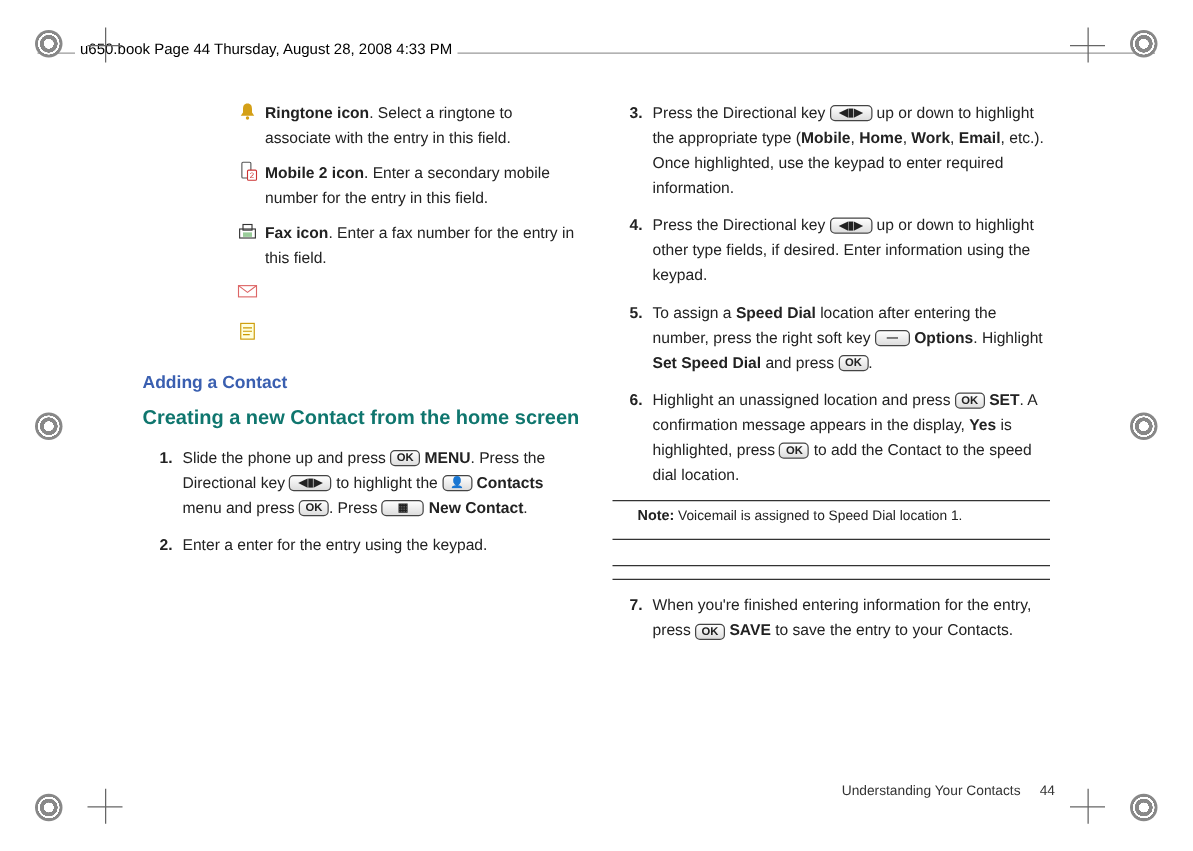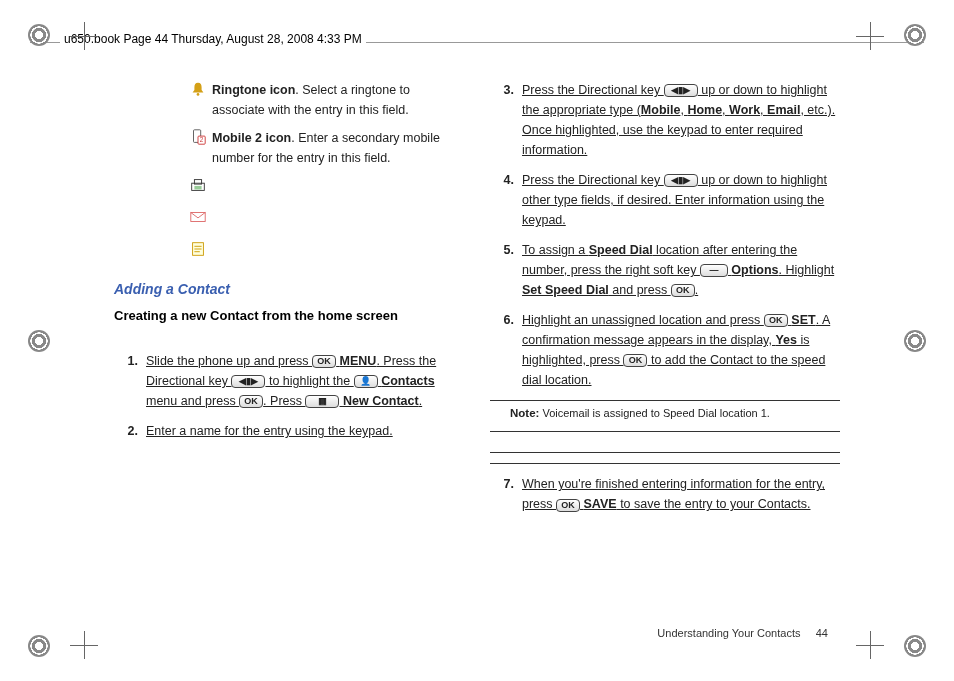--- a/index.html
+++ b/index.html
@@ -17,34 +17,34 @@
   radial-gradient(circle,#fff 25%,#888 26%,#888 45%,#fff 46%,#fff 55%,#888 56%); }
 .gear.tl{top:24px;left:28px;} .gear.tr{top:24px;right:28px;}
 .gear.ml{top:330px;left:28px;} .gear.mr{top:330px;right:28px;}
 .gear.bl{bottom:24px;left:28px;} .gear.br{bottom:24px;right:28px;}
 .content { position:absolute; top:80px; left:114px; right:114px; bottom:60px; display:flex; gap:26px; }
 .col { flex:1; font-size:12.5px; line-height:1.6; color:#222; }
 .icon-row { display:flex; margin-bottom:8px; }
 .ic { width:28px; flex-shrink:0; text-align:center; }
 .ic svg { width:18px; height:18px; }
 .ic-desc { flex:1; }
-.h2 { color:#3a5fb0; font-family:Arial; font-weight:bold; font-size:14px; margin:14px 0 6px;font-style:italic; }
+.h2 { color:#3a5fb0; font-family:Arial; font-weight:bold; font-size:14px; margin:14px 0 6px; }
 .h3 { color:#3a5fb0; font-style:italic; font-weight:bold; font-size:13px; margin:10px 0 4px; }
-.h4 { color:#000000; font-weight:bold; font-size:13px; margin:4px 0 24px; }
+.h4 { color:#0f766e; font-weight:bold; font-size:16px; margin:4px 0 8px; }
 .indent { margin-left:12px; }
 .step { display:flex; margin-bottom:10px; }
 .step-num { width:24px; flex-shrink:0; font-weight:bold; text-align:right; padding-right:8px; }
-.step-txt { flex:1;text-decoration:underline; }
+.step-txt { flex:1; }
 .key { display:inline-block; vertical-align:middle; border:1px solid #444; border-radius:4px; background:linear-gradient(#fff,#ddd); font-size:9px; font-weight:bold; padding:1px 3px; line-height:1; min-width:16px; text-align:center; }
 .key.wide { min-width:26px; }
 .key.dash { min-width:20px; }
 .note-rule { border-top:1px solid #333; margin:10px 0 4px; }
 .note { font-size:11px; line-height:1.4; margin-bottom:8px;padding-left:20px; }
 .note b { font-weight:bold; font-size:11.5px; }
-.footer { position:absolute; bottom:42px; right:126px; font-size:11px; color:#333; }
+.footer { position:absolute; bottom:42px; right:110px; font-size:11px; color:#333; }
 .b { font-weight:bold; }
 </style>
 </head>
 <body>
 
 <div class="page">
   <div class="header-line"></div>
   <div class="header-text">u650.book  Page 44  Thursday, August 28, 2008  4:33 PM</div>
   <span class="crop-tl"></span>
   <span class="crop-tr"></span>
@@ -74,20 +74,21 @@
                 <text x="14" y="16" font-size="7" text-anchor="middle" fill="#c33">2</text>
               </svg></div>
           <div class="ic-desc"><span class="b">Mobile 2 icon</span><span>. Enter a secondary mobile number for the entry in this field.</span></div>
         </div>
         <div class="icon-row">
           <div class="ic"><svg viewBox="0 0 20 20">
                 <rect x="3" y="8" width="14" height="8" fill="none" stroke="#333"></rect>
                 <rect x="6" y="4" width="8" height="5" fill="none" stroke="#333"></rect>
                 <rect x="6" y="11" width="8" height="4" fill="#9c9"></rect>
               </svg></div>
+          <div class="ic-desc"><span class="b">Fax icon</span><span>. Enter a fax number for the entry in this field.</span></div>
         </div>
         <div class="icon-row">
           <div class="ic"><svg viewBox="0 0 20 20">
                 <rect x="2" y="5" width="16" height="10" fill="none" stroke="#d66"></rect>
                 <path d="M2 5l8 6 8-6" fill="none" stroke="#d66"></path>
               </svg></div>
         </div>
         <div class="icon-row">
           <div class="ic"><svg viewBox="0 0 20 20">
                 <rect x="4" y="3" width="12" height="14" fill="#ffd" stroke="#c90"></rect>
@@ -102,21 +103,21 @@
       <div class="h4">Creating a new Contact from the home screen</div>
 
       <div class="step">
         <div class="step-num">1.</div>
         <div class="step-txt">
           <span>Slide the phone up and press </span><span class="key">OK</span> <span class="b">MENU</span><span>. Press the Directional key </span><span class="key wide">◀▮▶</span><span> to highlight the </span><span class="key">👤</span> <span class="b">Contacts</span><span> menu and press </span><span class="key">OK</span><span>. Press </span><span class="key wide">▦</span> <span class="b">New Contact</span><span>.</span>
         </div>
       </div>
       <div class="step">
         <div class="step-num">2.</div>
-        <div class="step-txt">Enter a name for the entry using the keypad.</div>
+        <div class="step-txt">Enter a enter for the entry using the keypad.</div>
       </div>
     </div>
 
     <div class="col">
       <div class="step">
         <div class="step-num">3.</div>
         <div class="step-txt">
           <span>Press the Directional key </span><span class="key wide">◀▮▶</span><span> up or down to highlight the appropriate type (</span><span class="b">Mobile</span>, <span class="b">Home</span>, <span class="b">Work</span>, <span class="b">Email</span><span>, etc.). Once highlighted, use the keypad to enter required information.</span>
         </div>
       </div>

